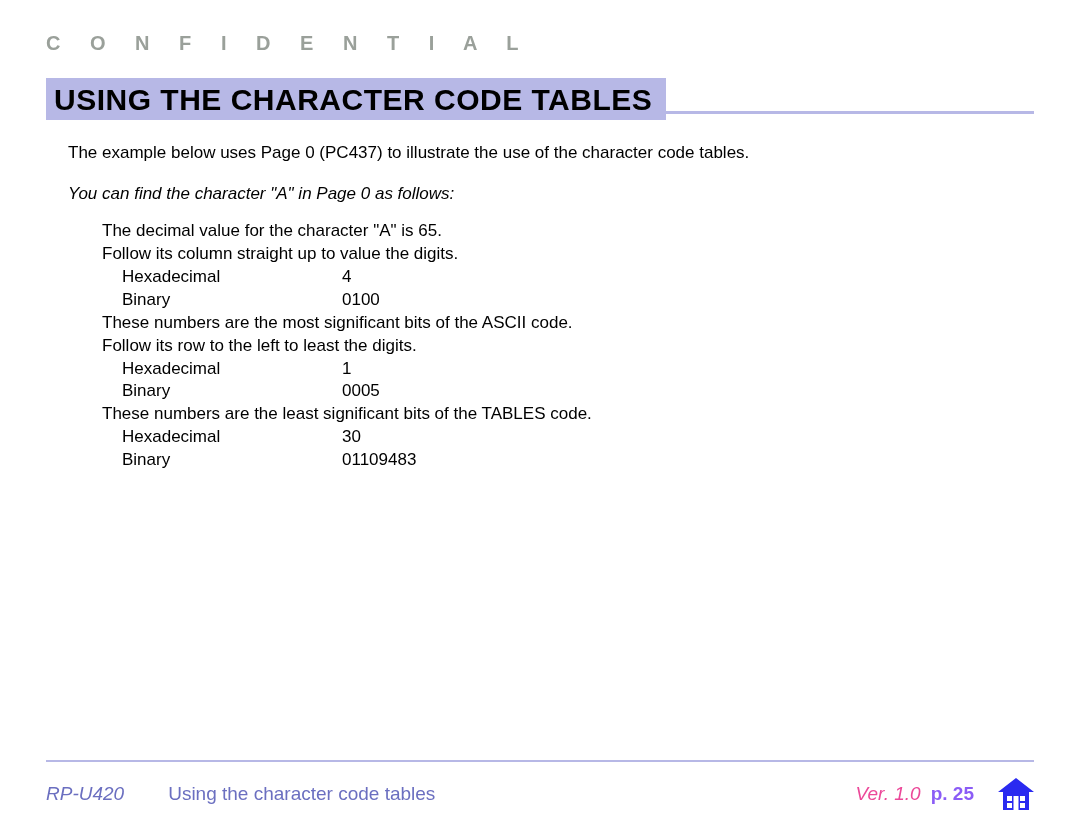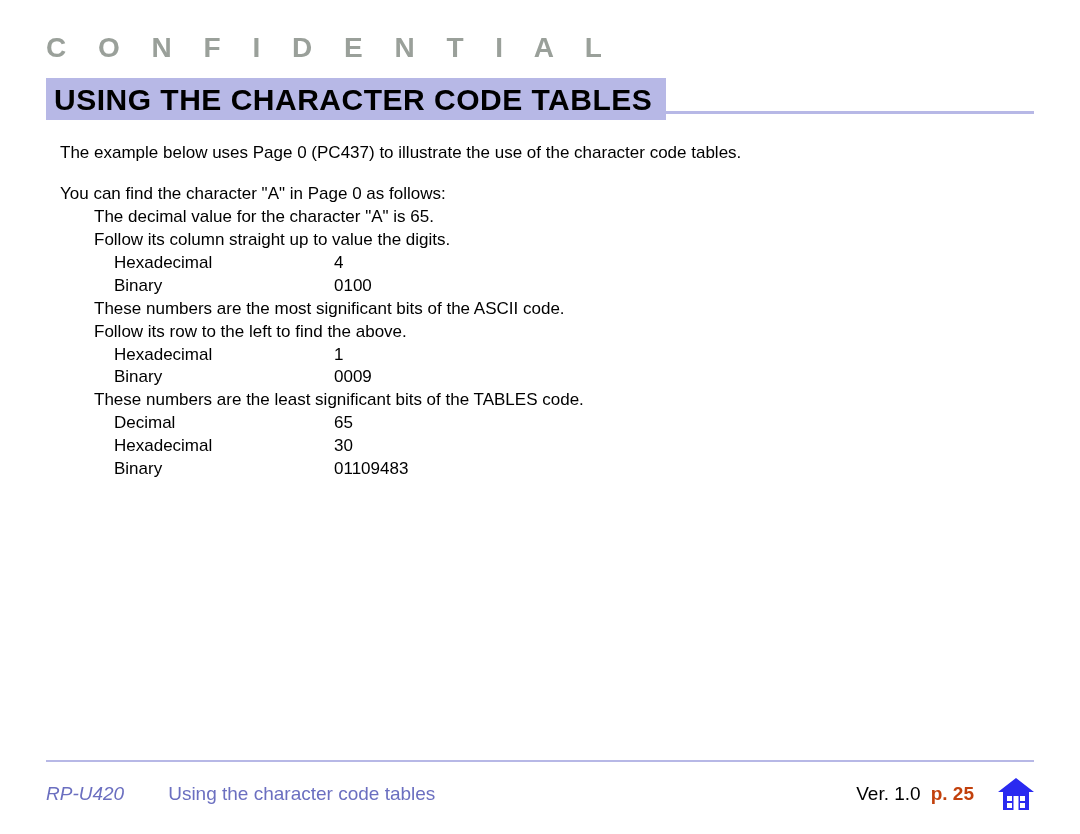--- a/index.html
+++ b/index.html
@@ -13,21 +13,21 @@
       font-family: Verdana, Geneva, sans-serif;
       background: #ffffff;
       position: relative;
       color: #000;
     }
     .confidential {
       position: absolute;
       top: 32px;
       left: 46px;
       font-family: "Gill Sans", "Trebuchet MS", "Lucida Sans", sans-serif;
-      font-size: 28px;
+      font-size: 20px;
       font-weight: bold;
       letter-spacing: 12px;
       color: #9aa09a;
     }
     .title-bar {
       position: absolute;
       top: 78px;
       left: 46px;
       right: 46px;
       height: 42px;
@@ -56,30 +56,31 @@
       position: absolute;
       left: 0;
       right: 0;
       bottom: 6px;
       height: 3px;
       background: #b7b8e6;
     }
     .content {
       position: absolute;
       top: 142px;
-      left: 60px;
+      left: 68px;
       right: 60px;
       font-size: 17px;
       line-height: 1.35;
     }
     .content p.intro {
       margin-bottom: 18px;
     }
     .content p.sub {
-      margin-bottom: 0;
+      margin-bottom: 14px;
+      font-style: italic;
     }
     .details {
       margin-left: 34px;
     }
     .details .line {
       display: flex;
       align-items: center;
     }
     .details .line .label {
       width: 220px;
@@ -106,25 +107,26 @@
       margin-right: 44px;
     }
     .footer .section {
       color: #6b6fc0;
       font-weight: 500;
     }
     .footer .spacer {
       flex: 1;
     }
     .footer .ver {
-      color: #000000;
+      color: #ec4899;
+      font-style: italic;
       margin-right: 10px;
     }
     .footer .page {
-      color: #c2410c;
+      color: #8b5cf6;
       font-weight: bold;
       margin-right: 24px;
     }
     .home-icon {
       width: 36px;
       height: 32px;
     }
     .home-icon svg {
       display: block;
     }
@@ -156,36 +158,32 @@
         <span>4</span>
       </div>
     <div class="line">
         <span class="label">Binary</span>
         <span>0100</span>
       </div>
     <div class="line">
         <span>These numbers are the most significant bits of the ASCII code.</span>
       </div>
     <div class="line">
-        <span>Follow its row to the left to find the above.</span>
+        <span>Follow its row to the left to least the digits.</span>
       </div>
     <div class="line">
         <span class="label">Hexadecimal</span>
         <span>1</span>
       </div>
     <div class="line">
         <span class="label">Binary</span>
-        <span>0009</span>
+        <span>0005</span>
       </div>
     <div class="line">
         <span>These numbers are the least significant bits of the TABLES code.</span>
-      </div>
-    <div class="line">
-        <span class="label">Decimal</span>
-        <span>65</span>
       </div>
     <div class="line">
         <span class="label">Hexadecimal</span>
         <span>30</span>
       </div>
     <div class="line">
         <span class="label">Binary</span>
         <span>01109483</span>
       </div>
   </div>

